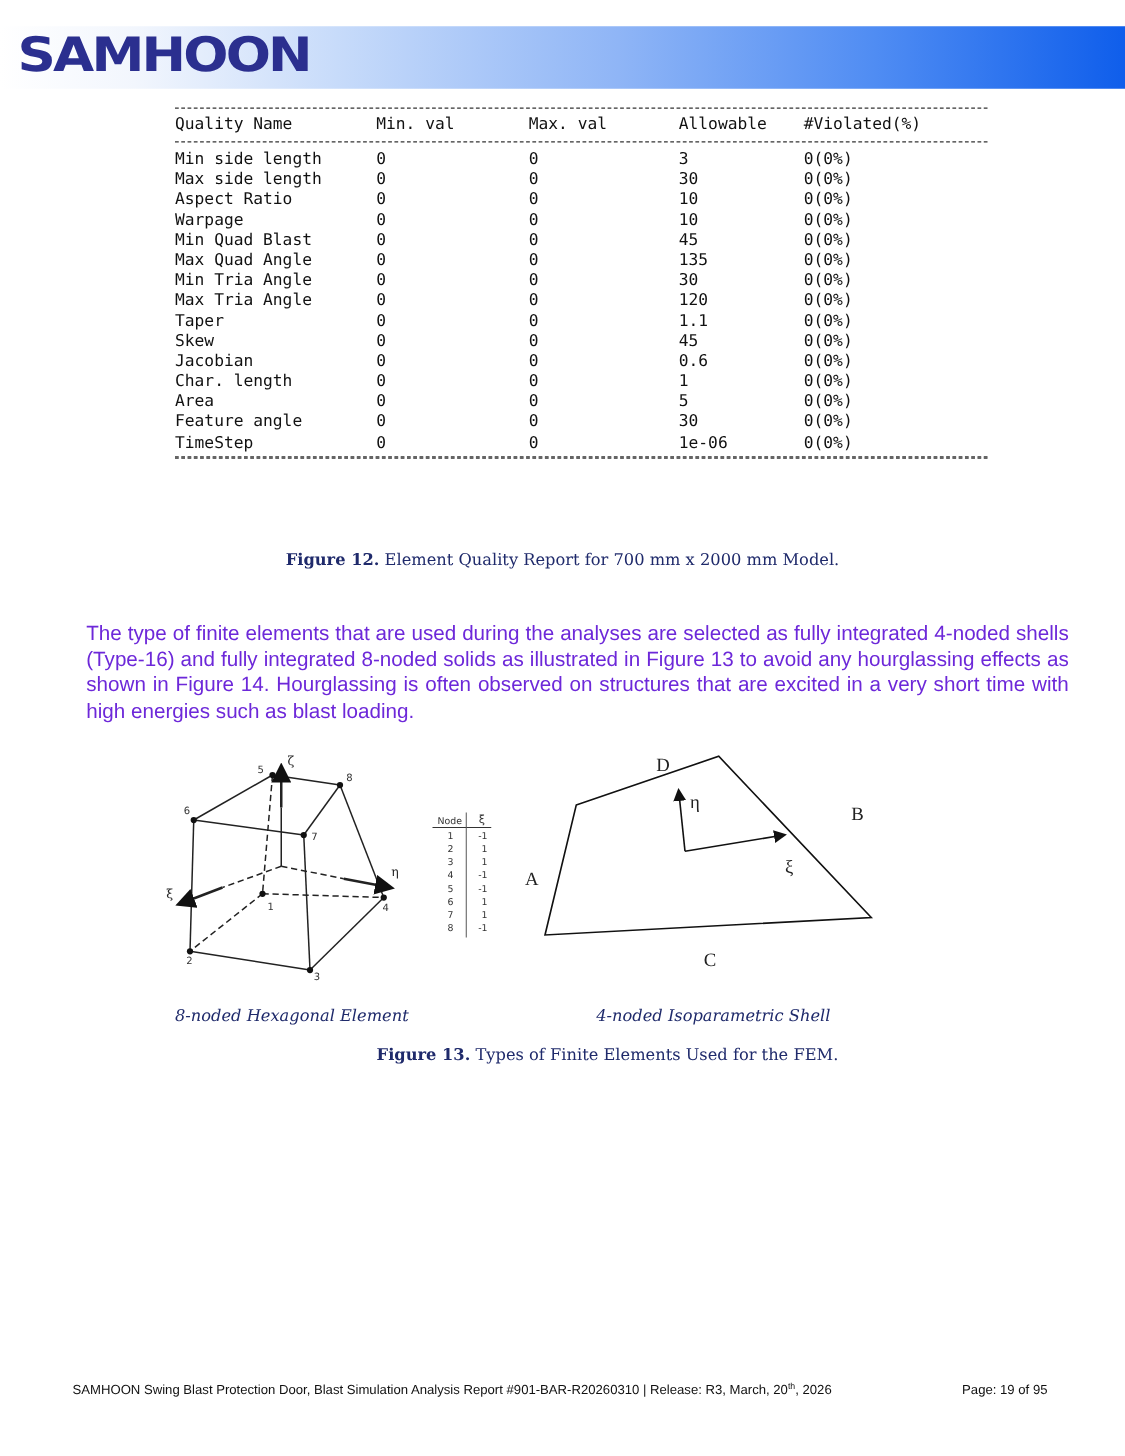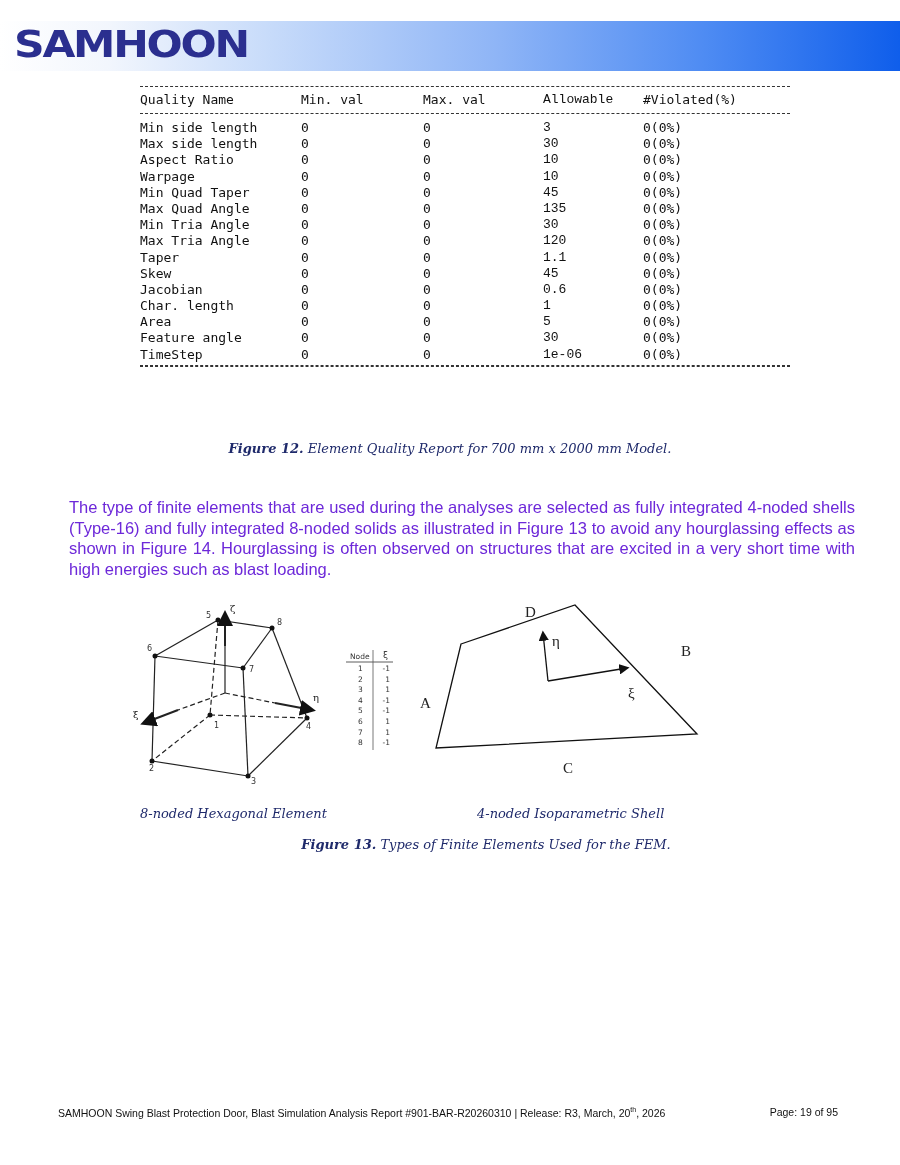--- a/index.html
+++ b/index.html
@@ -19,28 +19,28 @@
   .report {
     position: absolute; left: 140px; top: 86px; width: 650px;
     font-family: "DejaVu Sans Mono", monospace; font-size: 13px; color: #111;
   }
   .dashline { height: 0; border-top: 1.5px dashed #333; margin: 0; }
   .report-row { display: flex; height: 16.2px; line-height: 16.2px; white-space: pre; }
   .report-head { display: flex; height: 22px; line-height: 22px; margin: 2px 0; align-items: flex-end; }
   .c-name { width: 161px; }
   .c-min { width: 122px; }
   .c-max { width: 120px; }
-  .c-allow { width: 100px; font-family: Liberation Mono, monospace; }
+  .c-allow { width: 100px; }
   .c-viol { width: 140px; }
   .summary { height: 26px; line-height: 26px; }
   .rows { padding-top: 6px; padding-bottom: 2px; }
 
   .caption {
     position: absolute; left: 0; width: 900px; text-align: center;
-    color: #1f2a6b; font-size: 13px; font-style: italic;
+    color: #1f2a6b; font-size: 13px; 
   }
   .caption b { font-weight: bold; }
 
   .body-text {
     position: absolute; left: 69px; top: 497px; width: 786px;
     color: #6d28d9; font-size: 16.5px; line-height: 20.5px; text-align: justify;
     font-family: Liberation Sans, sans-serif;
   }
 
   .fig13 { position: absolute; left: 120px; top: 598px; }
@@ -67,21 +67,21 @@
     <span class="c-max">Max. val</span>
     <span class="c-allow">Allowable</span>
     <span class="c-viol">#Violated(%)</span>
   </div>
   <div class="dashline"></div>
   <div class="rows" id="report-rows">
       <div class="report-row"><span class="c-name">Min side length</span><span class="c-min">0</span><span class="c-max">0</span><span class="c-allow">3</span><span class="c-viol">0(0%)</span></div>
       <div class="report-row"><span class="c-name">Max side length</span><span class="c-min">0</span><span class="c-max">0</span><span class="c-allow">30</span><span class="c-viol">0(0%)</span></div>
       <div class="report-row"><span class="c-name">Aspect Ratio</span><span class="c-min">0</span><span class="c-max">0</span><span class="c-allow">10</span><span class="c-viol">0(0%)</span></div>
       <div class="report-row"><span class="c-name">Warpage</span><span class="c-min">0</span><span class="c-max">0</span><span class="c-allow">10</span><span class="c-viol">0(0%)</span></div>
-      <div class="report-row"><span class="c-name">Min Quad Taper</span><span class="c-min">0</span><span class="c-max">0</span><span class="c-allow">45</span><span class="c-viol">0(0%)</span></div>
+      <div class="report-row"><span class="c-name">Min Quad Blast</span><span class="c-min">0</span><span class="c-max">0</span><span class="c-allow">45</span><span class="c-viol">0(0%)</span></div>
       <div class="report-row"><span class="c-name">Max Quad Angle</span><span class="c-min">0</span><span class="c-max">0</span><span class="c-allow">135</span><span class="c-viol">0(0%)</span></div>
       <div class="report-row"><span class="c-name">Min Tria Angle</span><span class="c-min">0</span><span class="c-max">0</span><span class="c-allow">30</span><span class="c-viol">0(0%)</span></div>
       <div class="report-row"><span class="c-name">Max Tria Angle</span><span class="c-min">0</span><span class="c-max">0</span><span class="c-allow">120</span><span class="c-viol">0(0%)</span></div>
       <div class="report-row"><span class="c-name">Taper</span><span class="c-min">0</span><span class="c-max">0</span><span class="c-allow">1.1</span><span class="c-viol">0(0%)</span></div>
       <div class="report-row"><span class="c-name">Skew</span><span class="c-min">0</span><span class="c-max">0</span><span class="c-allow">45</span><span class="c-viol">0(0%)</span></div>
       <div class="report-row"><span class="c-name">Jacobian</span><span class="c-min">0</span><span class="c-max">0</span><span class="c-allow">0.6</span><span class="c-viol">0(0%)</span></div>
       <div class="report-row"><span class="c-name">Char. length</span><span class="c-min">0</span><span class="c-max">0</span><span class="c-allow">1</span><span class="c-viol">0(0%)</span></div>
       <div class="report-row"><span class="c-name">Area</span><span class="c-min">0</span><span class="c-max">0</span><span class="c-allow">5</span><span class="c-viol">0(0%)</span></div>
       <div class="report-row"><span class="c-name">Feature angle</span><span class="c-min">0</span><span class="c-max">0</span><span class="c-allow">30</span><span class="c-viol">0(0%)</span></div>
       <div class="report-row"><span class="c-name">TimeStep</span><span class="c-min">0</span><span class="c-max">0</span><span class="c-allow">1e-06</span><span class="c-viol">0(0%)</span></div>

